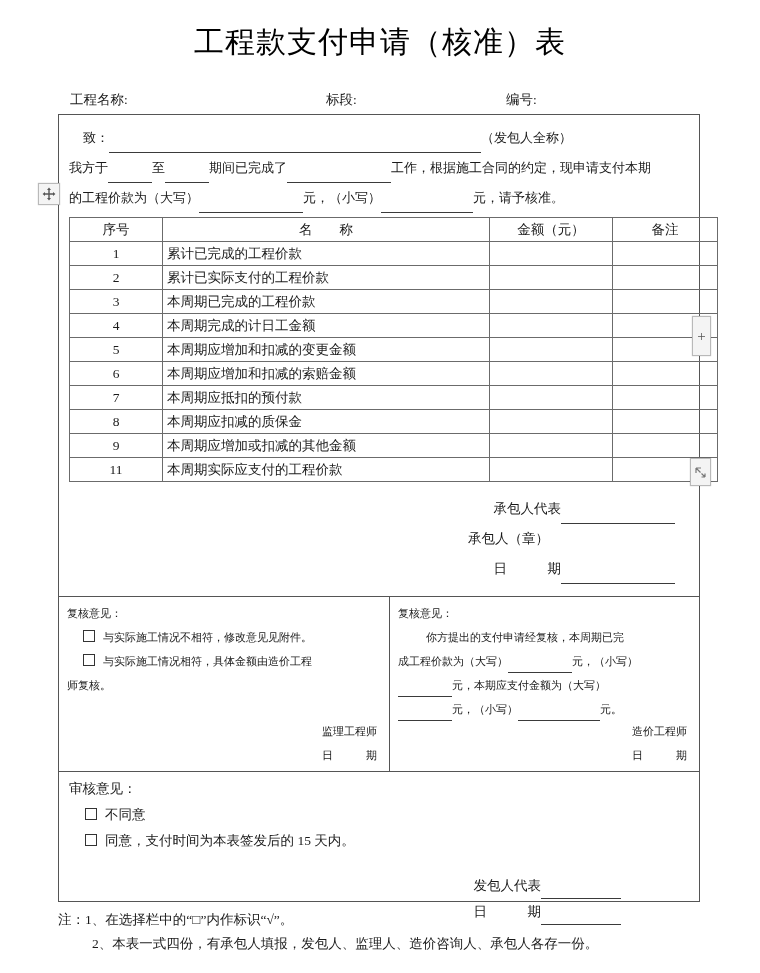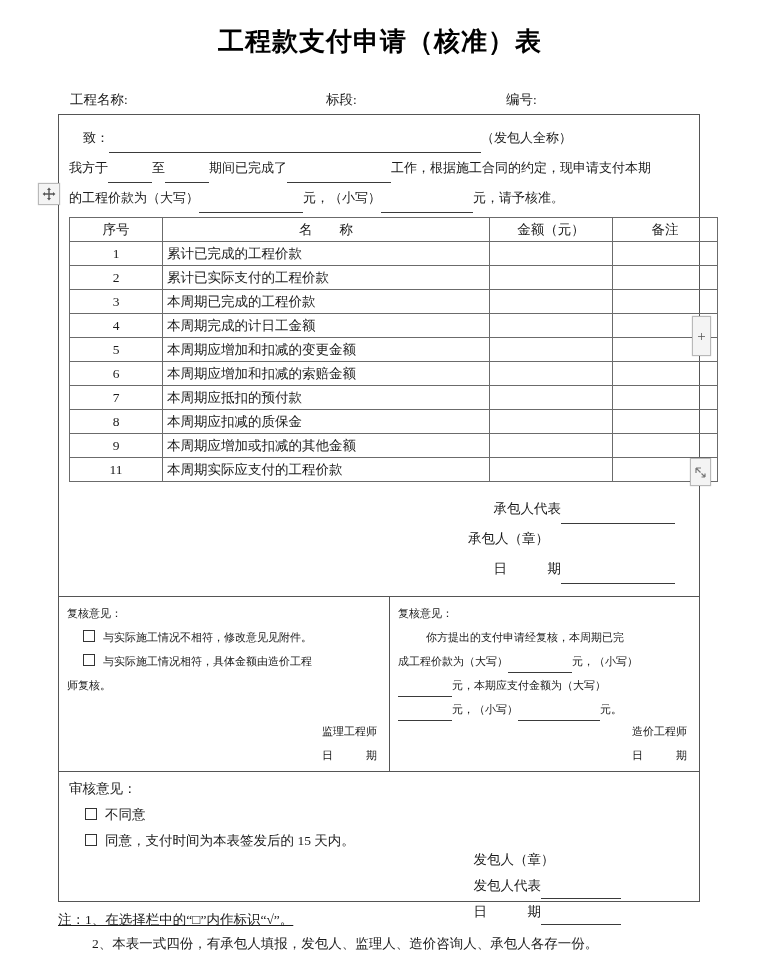--- a/index.html
+++ b/index.html
@@ -16,22 +16,22 @@
     overflow: hidden;
   }
 
   
   .doc-title {
     position: absolute;
     top: 22px;
     left: 0;
     width: 760px;
     text-align: center;
-    font-size: 26px;
-    font-weight: bold;
+    font-size: 30px;
+    font-weight: normal;
     letter-spacing: 1px;
     line-height: 40px;
     color: #000;
   }
 
   
   .header-row {
     position: absolute;
     top: 90px;
     left: 58px;
@@ -177,21 +177,21 @@
 
   
   .notes {
     position: absolute;
     top: 908px;
     left: 58px;
     width: 690px;
     font-size: 13.5px;
     line-height: 24px;
   }
-  .notes .n1 { padding-left: 0; text-decoration: underline; }
+  .notes .n1 { padding-left: 0; }
   .notes .n2 { padding-left: 34px; }
 
   
   .handle {
     position: absolute;
     background: #f4f4f4;
     border: 1px solid #b9b9b9;
     box-shadow: 0 0 1px rgba(0,0,0,.25);
     color: #555;
     display: flex;
@@ -364,21 +364,20 @@
 
   <div class="audit-block">
     <div>审核意见：</div>
     <div class="chk-line">
       <span class="cbox"></span><span>不同意</span>
     </div>
     <div class="chk-line">
       <span class="cbox"></span><span>同意，支付时间为本表签发后的 15 天内。</span>
     </div>
     <div class="audit-sign">
-      <div>发包人（章）</div>
       <div>
         <span>发包人代表</span><span class="u u-a"></span>
       </div>
       <div>
         <span>日　　　期</span><span class="u u-a"></span>
       </div>
     </div>
   </div>
 
 </div>

